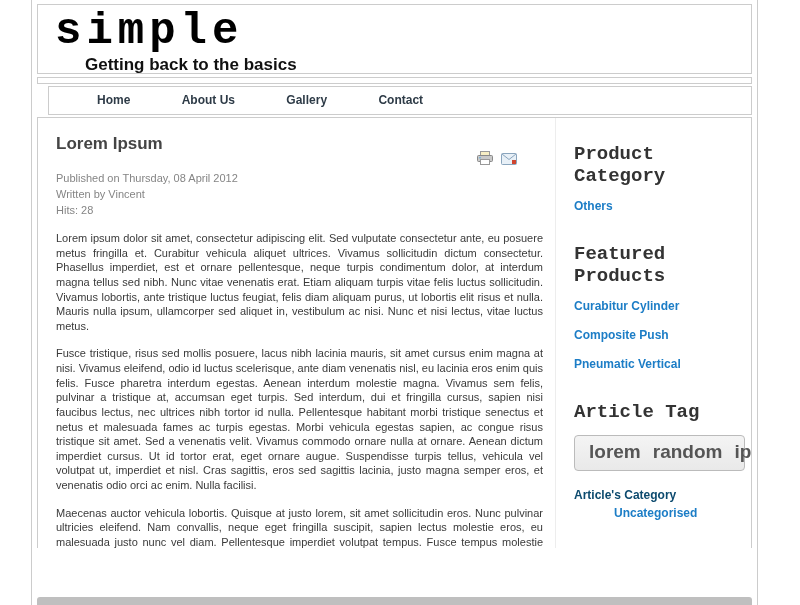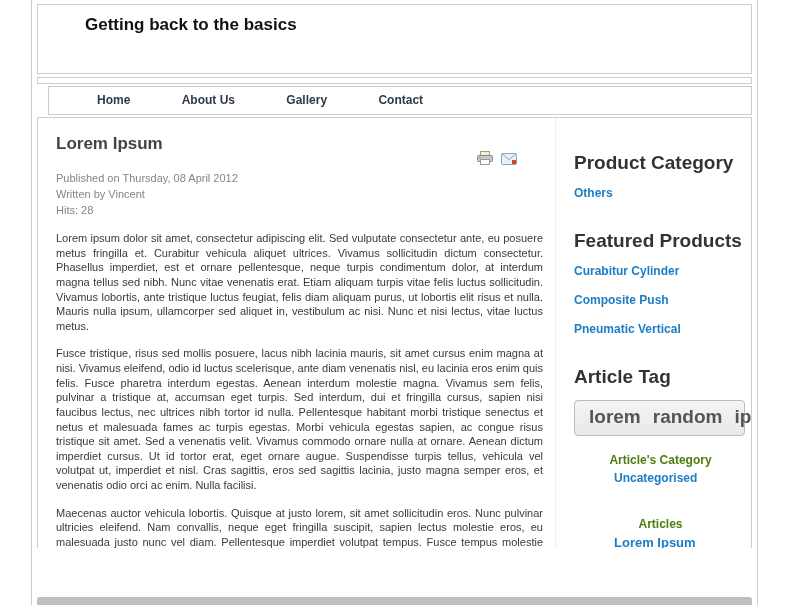--- a/index.html
+++ b/index.html
@@ -36,48 +36,49 @@
 
   .article-title { font-size:17px; font-weight:bold; color:#444; margin:0 0 16px; }
   .action-icons { position:absolute; top:33px; right:38px; display:flex; gap:8px; }
   .action-icons span { cursor:pointer; display:inline-block; }
   .meta { font-size:11px; color:#858585; line-height:16px; margin-bottom:13px; }
   .body-text p {
     font-size:11px; line-height:1.33; color:#3a3a3a; text-align:justify; margin:0 0 13px;
   }
 
   
-  .sb-h2 { font-size:19px; font-weight:bold; color:#333; margin:20px 0 12px; }
+  .sb-h2 { font-size:19px; font-weight:bold; color:#333; margin:11px 0 12px;font-family:Liberation Mono, monospace; }
   .sb-link { display:block; font-size:12px; font-weight:bold; color:#1c7dc6;
              text-decoration:none; margin-bottom:12px; cursor:pointer; }
   .sb-link.wide { margin-bottom:15px; }
   .sb-gap { margin-top:30px; }
   .tagcloud {
     margin:2px 2px 0 0; background:linear-gradient(#f4f4f4,#e9e9e9);
     border:1px solid #bbb; border-radius:4px; padding:5px 8px 7px;
     text-align:center; font-size:19px; color:#555; line-height:1.15;
   }
   .tagcloud span { margin:12px 6px; white-space:nowrap;font-weight:bold; }
-  .sb-h3 { font-size:12px; font-weight:bold; color:#4d7c0f; margin:17px 0 4px;text-align:center; }
+  .sb-h3 { font-size:12px; font-weight:bold; color:#0c4a6e; margin:17px 0 4px; }
   .sb-indent { margin-left:40px; }
   .sb-article-title { display:block; font-size:13px; font-weight:bold; color:#1c7dc6;
                       text-decoration:none; cursor:pointer; }
   .sb-article-date { font-size:11px; color:#777; margin:1px 0 11px; }
   .articles-block { margin-top:32px; }
 
   
   .footer-bar { position:absolute; bottom:0; left:5px; right:5px; height:8px;
                 background:#bfbfbf; border-radius:3px 3px 0 0; }
 </style>
 </head>
 <body>
 
 <div class="page">
 
   <div class="hbox header">
+    <div class="logo">simple</div>
     <div class="tagline">Getting back to the basics</div>
   </div>
 
   <div class="hbox strip"></div>
 
   <div class="hbox nav">
     <a>Home</a>
     <a>About Us</a>
     <a>Gallery</a>
     <a>Contact</a>

